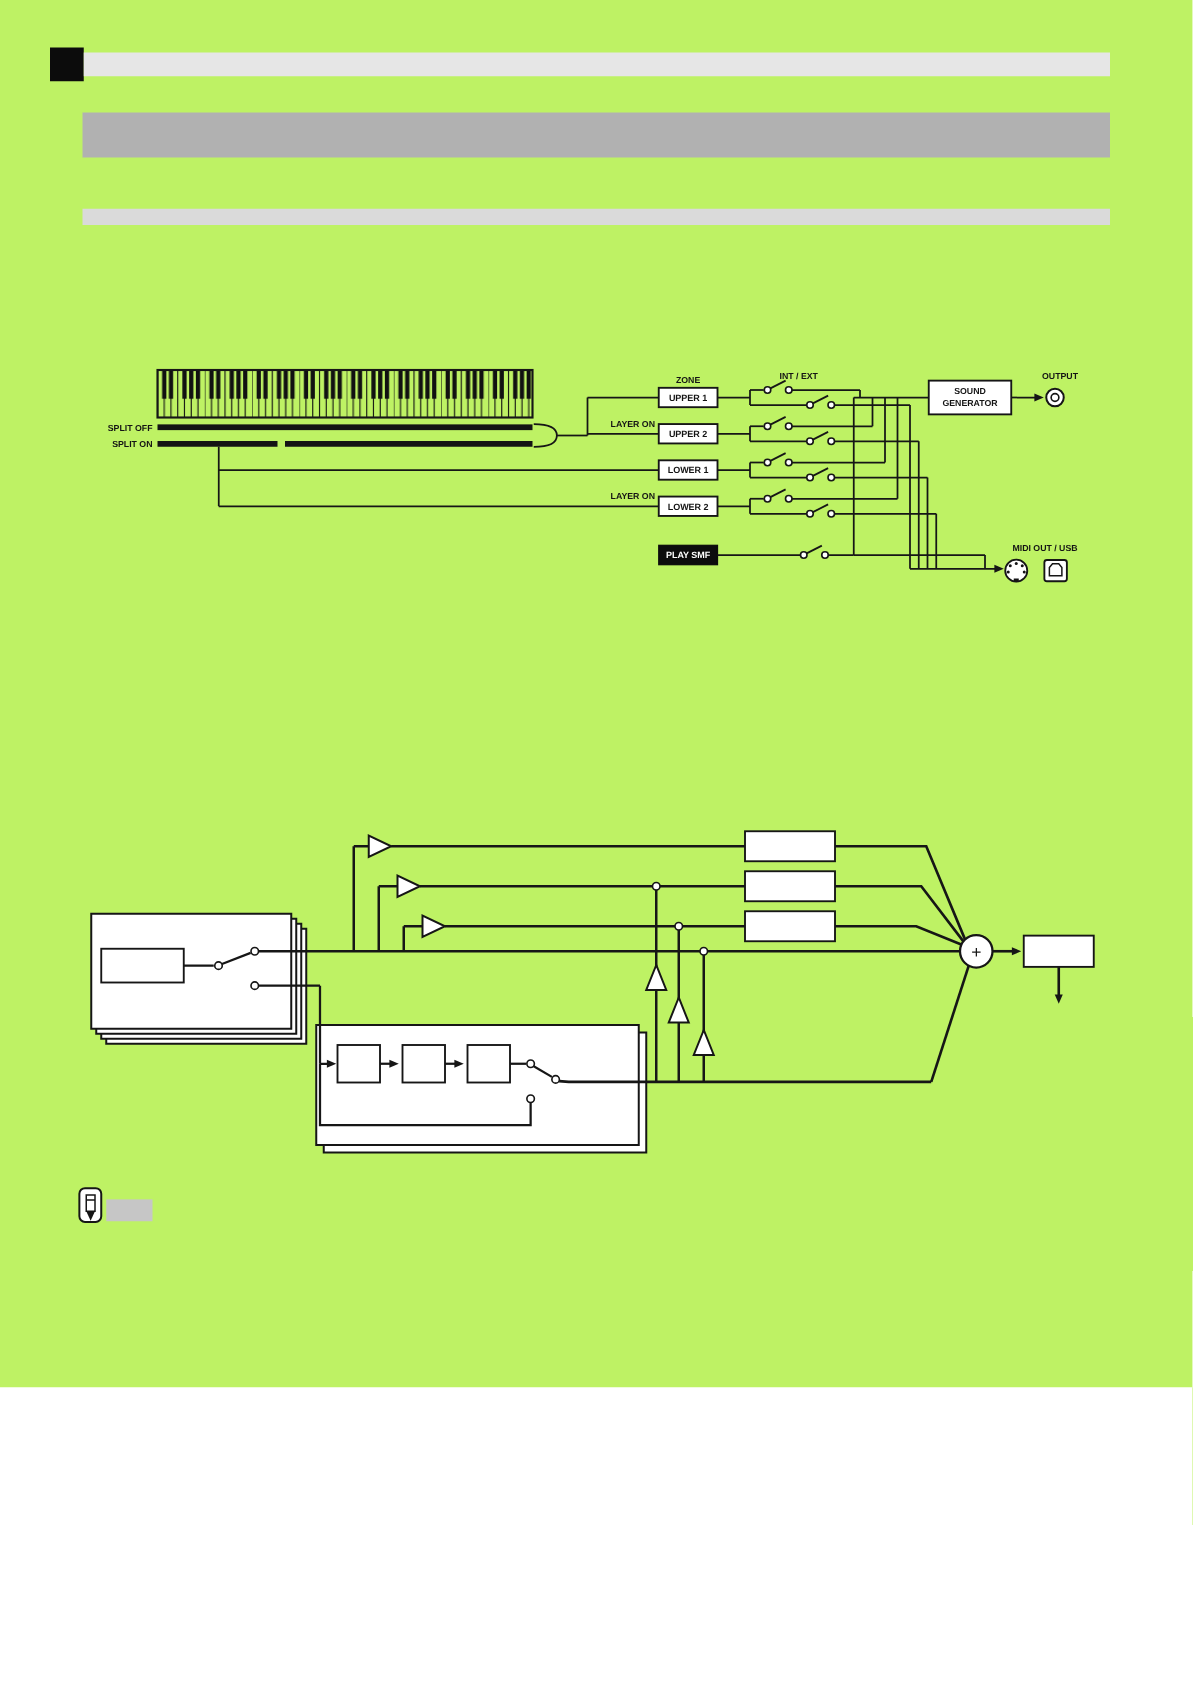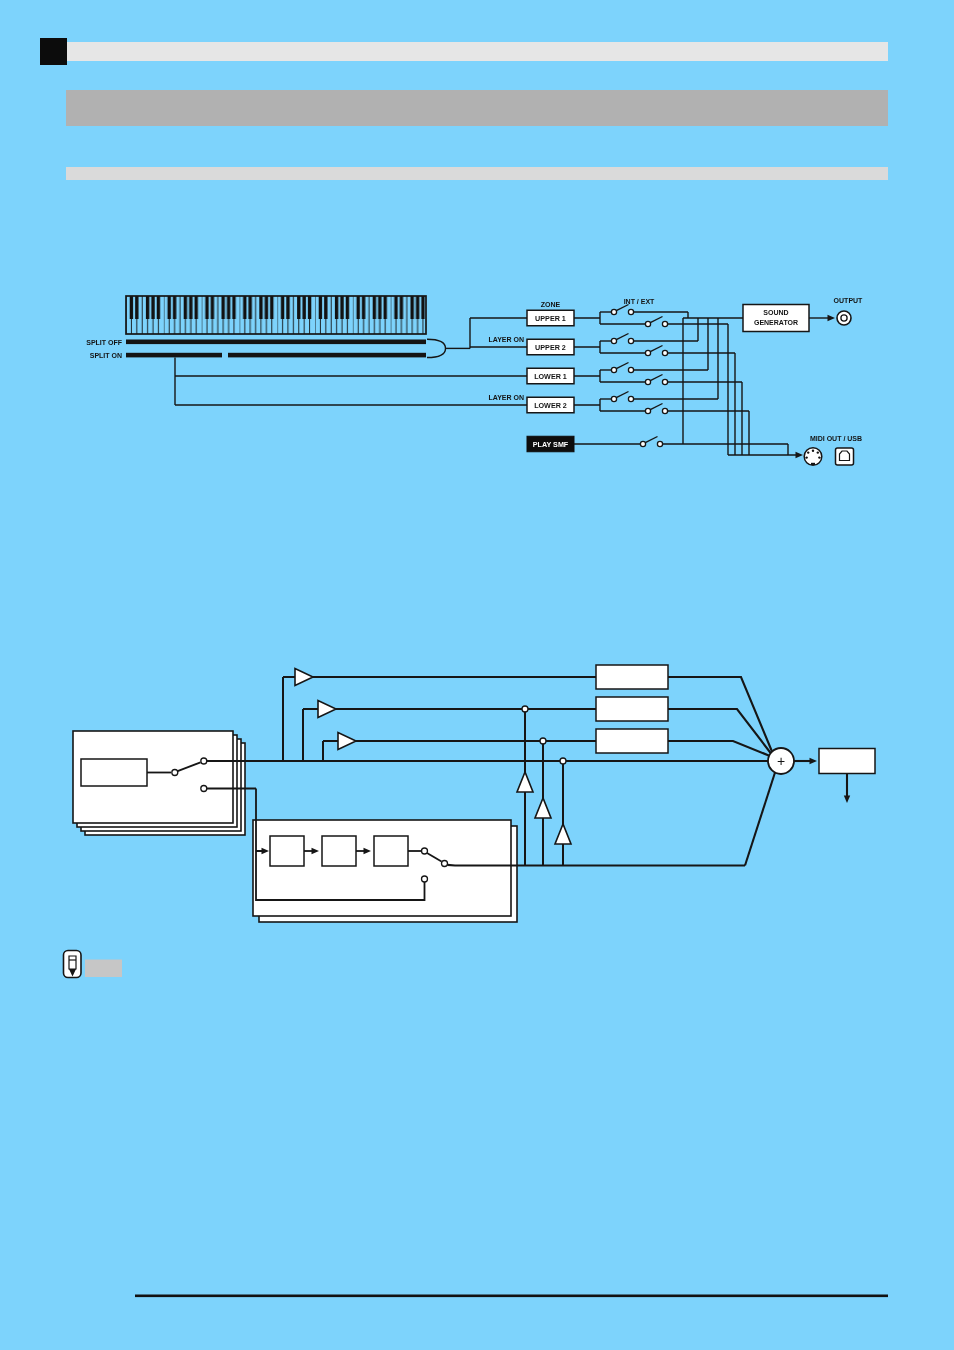--- a/index.html
+++ b/index.html
@@ -1,16 +1,16 @@
 <!DOCTYPE html>
 <html><head>
 <meta charset="utf-8">
 <style>
   html,body{margin:0;padding:0;background:#ffffff;}
-  .page{position:relative;width:954px;height:1350px;background:#7dd3fc;overflow:hidden;
+  .page{position:relative;width:954px;height:1110px;background:#bef264;overflow:hidden;
         font-family:"Liberation Sans",sans-serif;}
   .bar{position:absolute;}
   #chapter-square{left:40px;top:38px;width:27px;height:27px;background:#0c0c0c;}
   #chapter-bar{left:67px;top:42px;width:821px;height:19px;background:#e6e6e6;}
   #title-bar{left:66px;top:90px;width:822px;height:36px;background:#b1b1b1;}
   #section-bar{left:66px;top:167px;width:822px;height:13px;background:#dadada;}
   svg.overlay{position:absolute;left:0;top:0;width:954px;height:1350px;}
   svg text{font-family:"Liberation Sans",sans-serif;font-weight:bold;fill:#141414;}
   .t7{font-size:7px;}
   .t72{font-size:7.2px;}

